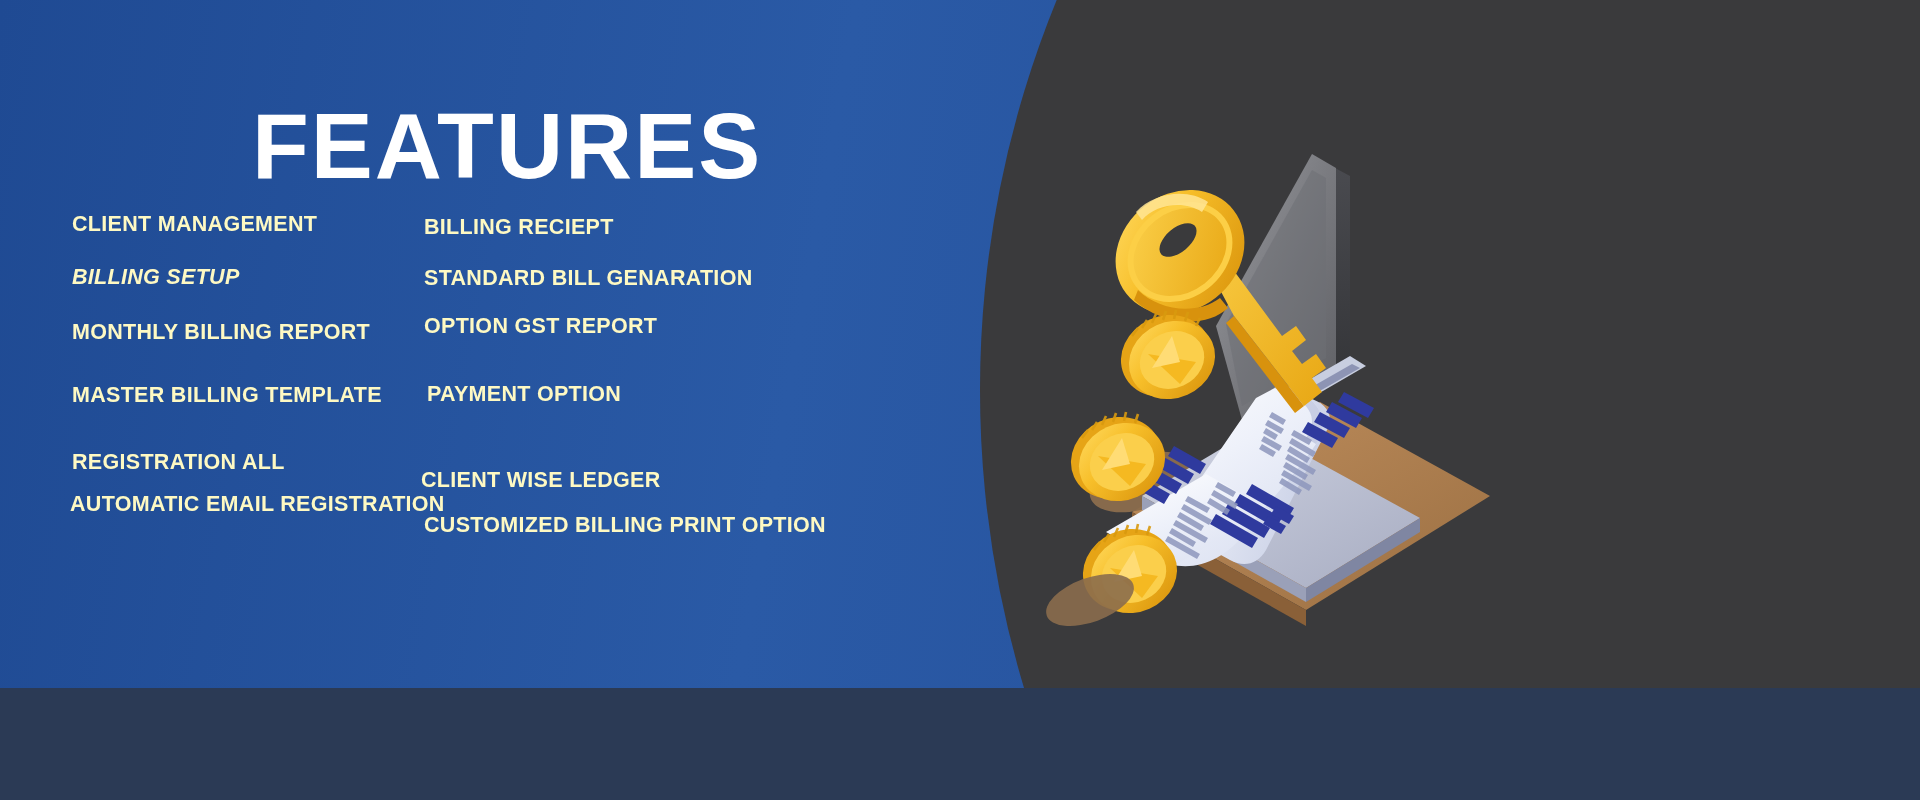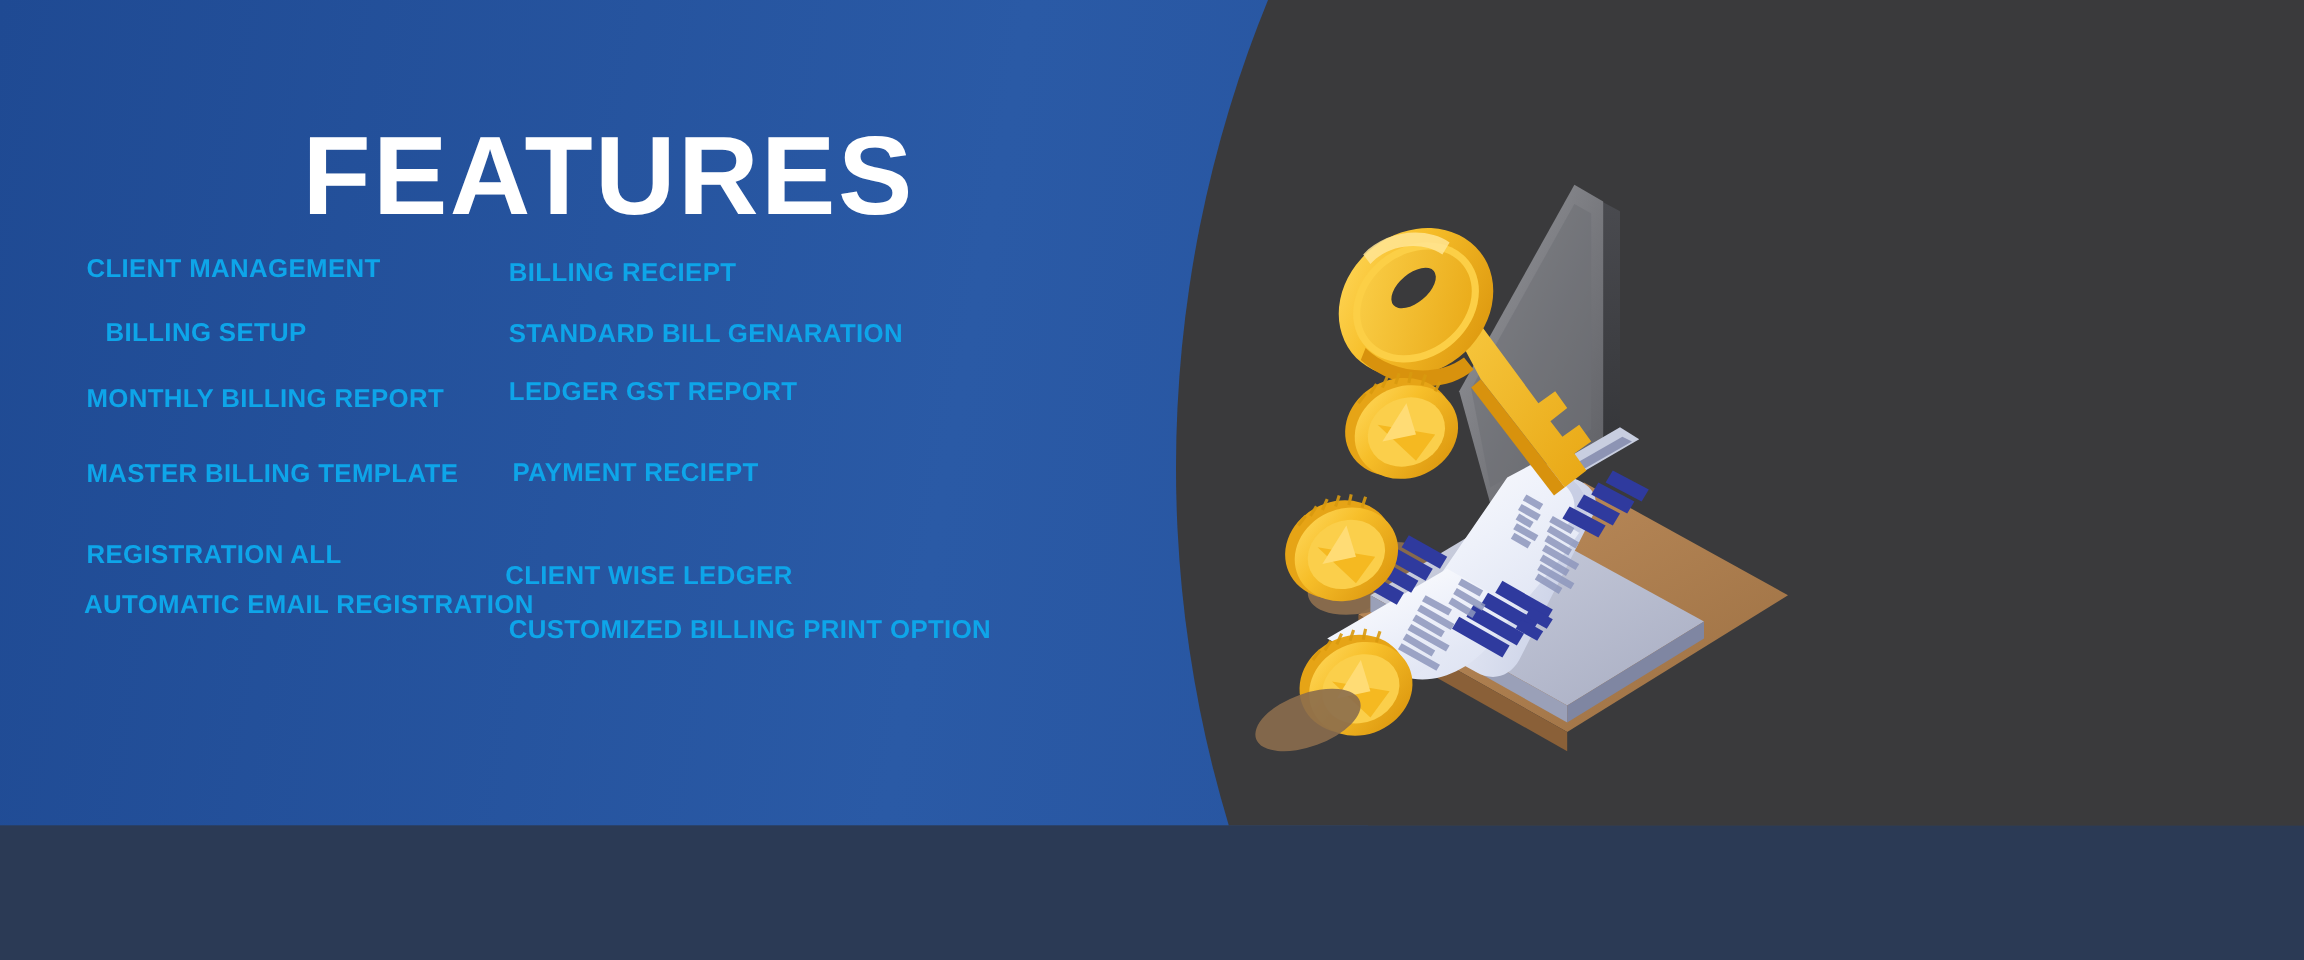--- a/index.html
+++ b/index.html
@@ -34,21 +34,21 @@
     position:absolute;left:252px;top:100px;
     color:#ffffff;
     font-size:93px;
     font-weight:bold;
     letter-spacing:2px;
     line-height:1;
     white-space:nowrap;
   }
   .feat{
     position:absolute;
-    color:#0ea5e9;
+    color:#fef9c3;
     font-weight:bold;
     font-size:21.5px;
     letter-spacing:.3px;
     white-space:nowrap;
   }
 
   
   .illus{position:absolute;left:1020px;top:140px;width:520px;height:520px;}
   .illus svg{display:block;}
 </style>
@@ -60,32 +60,32 @@
   <div class="bg-blue"></div>
   <div class="bg-dark"></div>
   <div class="bg-dark-circle"></div>
 
   <div class="content">
 
     <div class="title">FEATURES</div>
 
     <div>
       <div class="feat" style="left:72px;top:212px;">CLIENT MANAGEMENT</div>
-      <div class="feat" style="left:88px;top:265px;">BILLING SETUP</div>
+      <div class="feat" style="left:72px;top:265px;font-style:italic;">BILLING SETUP</div>
       <div class="feat" style="left:72px;top:320px;">MONTHLY BILLING REPORT</div>
       <div class="feat" style="left:72px;top:383px;">MASTER BILLING TEMPLATE</div>
       <div class="feat" style="left:72px;top:450px;">REGISTRATION ALL</div>
       <div class="feat" style="left:70px;top:492px;">AUTOMATIC EMAIL REGISTRATION</div>
     </div>
 
     <div>
       <div class="feat" style="left:424px;top:215px;">BILLING RECIEPT</div>
       <div class="feat" style="left:424px;top:266px;">STANDARD BILL GENARATION</div>
-      <div class="feat" style="left:424px;top:314px;">LEDGER GST REPORT</div>
-      <div class="feat" style="left:427px;top:382px;">PAYMENT RECIEPT</div>
+      <div class="feat" style="left:424px;top:314px;">OPTION GST REPORT</div>
+      <div class="feat" style="left:427px;top:382px;">PAYMENT OPTION</div>
       <div class="feat" style="left:421px;top:468px;">CLIENT WISE LEDGER</div>
       <div class="feat" style="left:424px;top:513px;">CUSTOMIZED BILLING PRINT OPTION</div>
     </div>
 
   </div>
 
   <div class="illus">
     <svg width="520" height="520" viewBox="0 0 520 520" xmlns="http://www.w3.org/2000/svg">
       <defs>
         <linearGradient id="gScreen" x1="0" y1="0" x2="1" y2="1">

